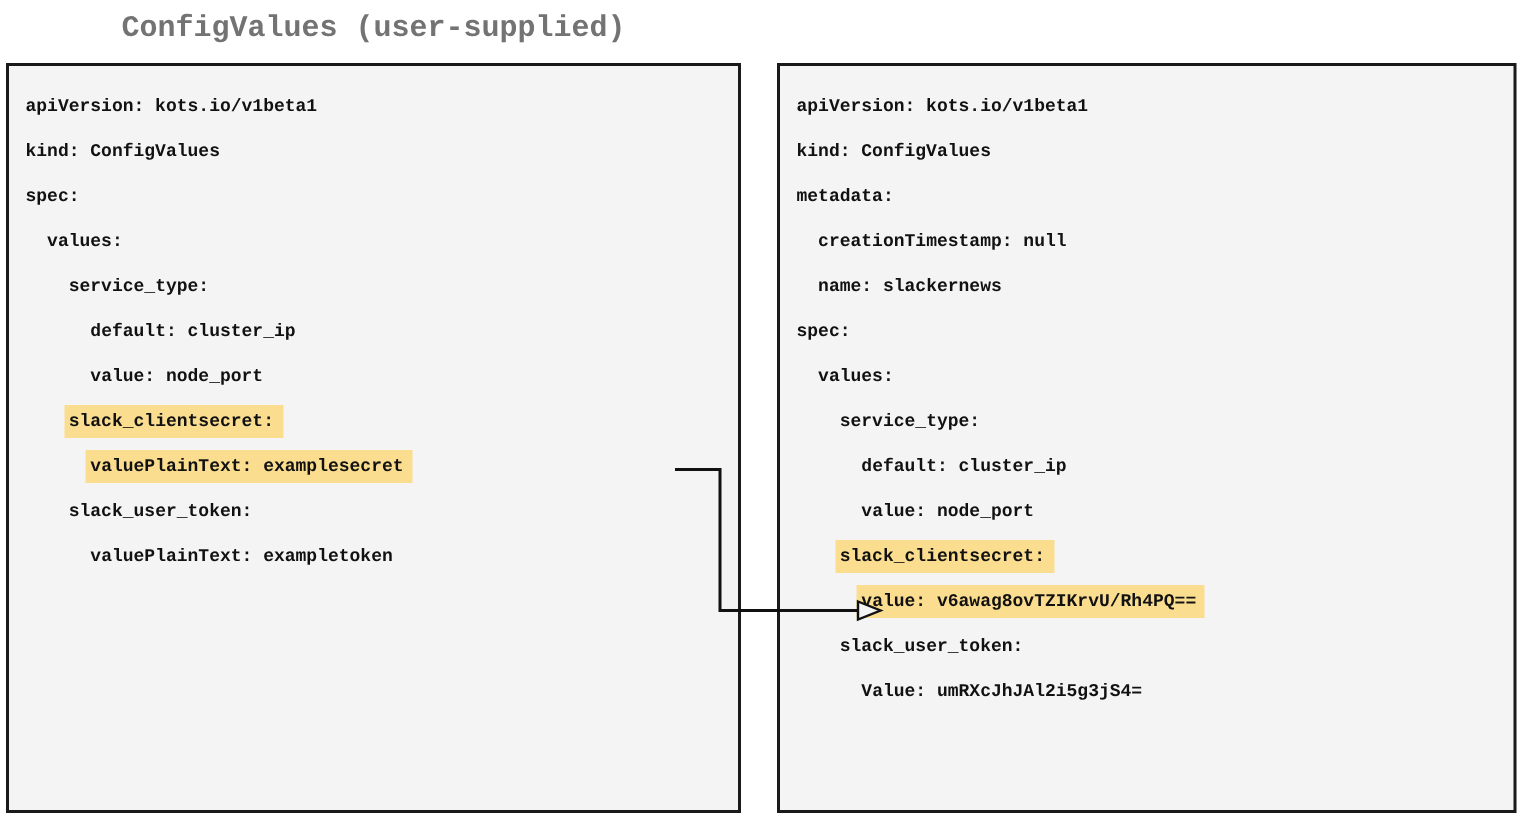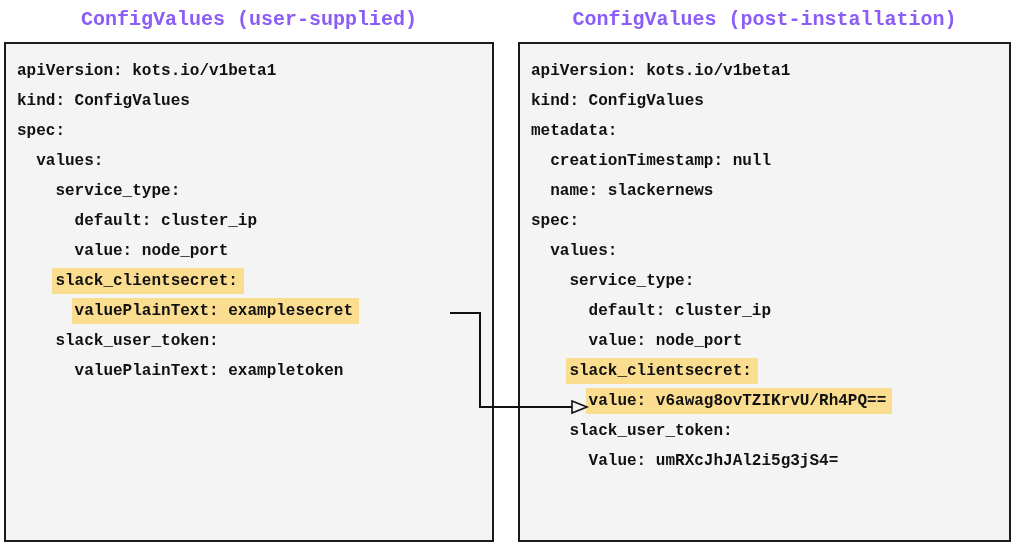--- a/index.html
+++ b/index.html
@@ -11,38 +11,38 @@
     font-family: "Liberation Mono", "DejaVu Sans Mono", monospace;
     overflow: hidden;
   }
   .panel-title {
     position: absolute;
     top: 7px;
     font-weight: bold;
     font-size: 20px;
     line-height: 26px;
     text-align: center;
-    color: #8b5cf6;
+    color: #737373;
     white-space: pre;
   }
   .panel-title.left  { left: 4px;   width: 490px; }
   .panel-title.right { left: 518px; width: 493px; }
   .panel {
     position: absolute;
     top: 42px;
     height: 500px;
     background: #f4f4f4;
     border: 2px solid #1a1a1a;
     box-sizing: border-box;
   }
   .panel.left  { left: 4px;   width: 490px; }
   .panel.right { left: 518px; width: 493px; }
   .code {
     padding: 12px 0 0 11px;
-    font-size: 16px;
+    font-size: 12px;
     font-weight: bold;
     line-height: 30px;
     color: #111111;
     white-space: pre;
   }
   .line { height: 30px; }
   .hl {
     background: #fbdd90;
     padding: 4px 6px 4px 3px;
     margin-left: -3px;
@@ -55,21 +55,20 @@
     pointer-events: none;
   }
 </style>
 </head>
 <body>
 
 <div class="canvas">
 
   <div class="panel-title left">ConfigValues (user-supplied)</div>
 
-  <div class="panel-title right">ConfigValues (post-installation)</div>
 
   <div class="panel left">
     <div class="code" id="left-code"><div class="line"><span></span><span>apiVersion: kots.io/v1beta1</span></div><div class="line"><span></span><span>kind: ConfigValues</span></div><div class="line"><span></span><span>spec:</span></div><div class="line"><span>  </span><span>values:</span></div><div class="line"><span>    </span><span>service_type:</span></div><div class="line"><span>      </span><span>default: cluster_ip</span></div><div class="line"><span>      </span><span>value: node_port</span></div><div class="line"><span>    </span><span class="hl">slack_clientsecret:</span></div><div class="line"><span>      </span><span class="hl">valuePlainText: examplesecret</span></div><div class="line"><span>    </span><span>slack_user_token:</span></div><div class="line"><span>      </span><span>valuePlainText: exampletoken</span></div></div>
   </div>
 
   <div class="panel right">
     <div class="code" id="right-code"><div class="line"><span></span><span>apiVersion: kots.io/v1beta1</span></div><div class="line"><span></span><span>kind: ConfigValues</span></div><div class="line"><span></span><span>metadata:</span></div><div class="line"><span>  </span><span>creationTimestamp: null</span></div><div class="line"><span>  </span><span>name: slackernews</span></div><div class="line"><span></span><span>spec:</span></div><div class="line"><span>  </span><span>values:</span></div><div class="line"><span>    </span><span>service_type:</span></div><div class="line"><span>      </span><span>default: cluster_ip</span></div><div class="line"><span>      </span><span>value: node_port</span></div><div class="line"><span>    </span><span class="hl">slack_clientsecret:</span></div><div class="line"><span>      </span><span class="hl">value: v6awag8ovTZIKrvU/Rh4PQ==</span></div><div class="line"><span>    </span><span>slack_user_token:</span></div><div class="line"><span>      </span><span>Value: umRXcJhJAl2i5g3jS4=</span></div></div>
   </div>
 
   <svg class="arrow-svg" viewBox="0 0 1019 559" xmlns="http://www.w3.org/2000/svg">

